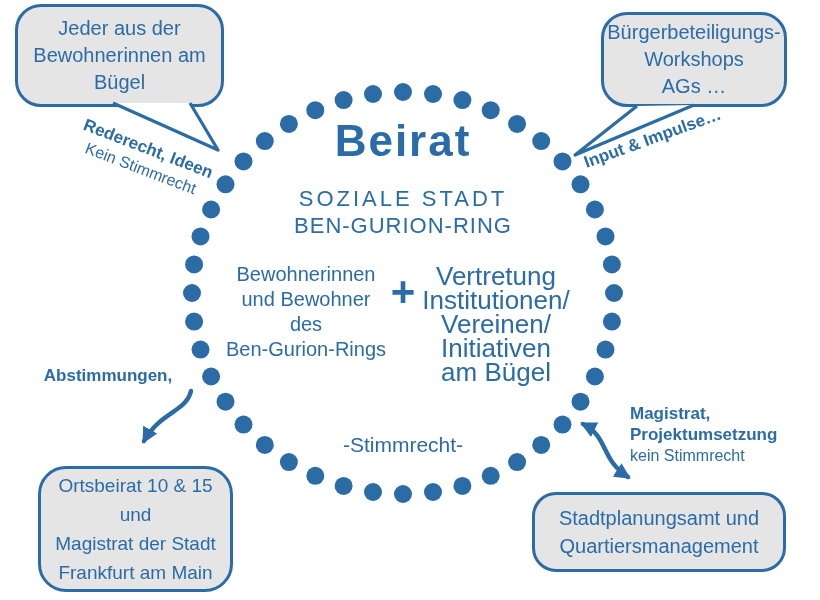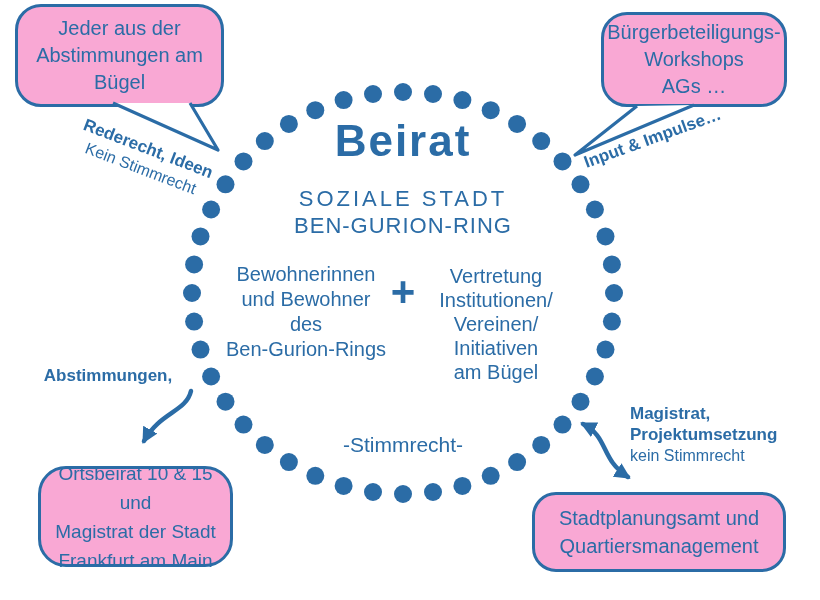--- a/index.html
+++ b/index.html
@@ -10,54 +10,54 @@
     position: relative;
     width: 820px; height: 600px;
     background: #ffffff;
     overflow: hidden;
     color: var(--accent);
   }
   
   .bubble {
     position: absolute;
     border: 3px solid var(--accent);
-    background: #f9a8d4;
+    background: #e5e5e5;
     display: flex;
     flex-direction: column;
     justify-content: center;
     align-items: center;
     text-align: center;
     color: var(--accent);
     z-index: 1;
   }
   .bubble .ln { width: 100%; }
   #bubble-top-left    { left: 15px;  top: 4px;   width: 209px; height: 103px; border-radius: 26px; font-size: 20px; line-height: 27px; }
   #bubble-top-right   { left: 601px; top: 12px;  width: 186px; height: 95px;  border-radius: 26px; font-size: 20px; line-height: 27px; }
-  #box-bottom-left    { left: 38px;  top: 466px; width: 195px; height: 101px; border-radius: 28px; font-size: 19px; line-height: 29px; }
+  #box-bottom-left    { left: 38px;  top: 466px; width: 195px; height: 126px; border-radius: 28px; font-size: 19px; line-height: 29px; }
   #box-bottom-right   { left: 532px; top: 492px; width: 254px; height: 80px;  border-radius: 24px; font-size: 20px; line-height: 28px; }
   
   #overlay {
     position: absolute; left: 0; top: 0;
     width: 820px; height: 600px;
     z-index: 2;
     pointer-events: none;
   }
   #dots circle { fill: var(--accent); }
   .tail { fill: #ffffff; stroke: var(--accent); stroke-width: 3.2; stroke-linejoin: round; }
   .arrow { fill: none; stroke: var(--accent); stroke-width: 4.5; stroke-linecap: round; }
   #arrowhead path { fill: var(--accent); }
   
   .txt { position: absolute; z-index: 3; color: var(--accent); }
   #title-block { left: 253px; top: 116px; width: 300px; text-align: center; }
   #title-main  { font-size: 44px; font-weight: bold; letter-spacing: 2px; line-height: 50px; }
   #title-sub1  { font-size: 22px; letter-spacing: 3px; line-height: 27px; margin-top: 19px; }
   #title-sub2  { font-size: 22px; letter-spacing: 1px; line-height: 27px; }
   #group-left   { left: 214px; top: 262px; width: 184px; text-align: center; font-size: 20px; line-height: 25px; }
   #plus-sign    { left: 384px; top: 268px; width: 38px; text-align: center; font-size: 42px; font-weight: bold; }
-  #group-right  { left: 406px; top: 264px; width: 180px; text-align: center; font-size: 20px; line-height: 24px; }
+  #group-right  { left: 406px; top: 264px; width: 180px; text-align: center; font-size: 26px; line-height: 24px; }
   #voting-label { left: 323px; top: 433px; width: 160px; text-align: center; font-size: 21px; }
   .note-bold    { font-weight: bold; font-size: 17px; line-height: 21px; }
   .note-reg     { font-size: 16px; line-height: 21px; }
   #note-top-left {
     left: 82px; top: 112px; width: 150px; text-align: center;
     transform: rotate(21deg); transform-origin: left top;
   }
   #note-top-right {
     left: 581px; top: 153px; width: 160px; text-align: left;
     transform: rotate(-20deg); transform-origin: left top;
@@ -65,21 +65,21 @@
   #note-mid-left  { left: 40px;  top: 365px; width: 136px; text-align: center; }
   #note-mid-right { left: 630px; top: 403px; width: 170px; text-align: left; }
 </style>
 </head>
 <body>
 
 <div id="stage">
 
   <div class="bubble" id="bubble-top-left">
     <div class="ln">Jeder aus der</div>
-    <div class="ln">Abstimmungen am</div>
+    <div class="ln">Bewohnerinnen am</div>
     <div class="ln">Bügel</div>
   </div>
 
   <div class="bubble" id="bubble-top-right">
     <div class="ln">Bürgerbeteiligungs-</div>
     <div class="ln">Workshops</div>
     <div class="ln">AGs …</div>
   </div>
 
   <div class="bubble" id="box-bottom-left">

